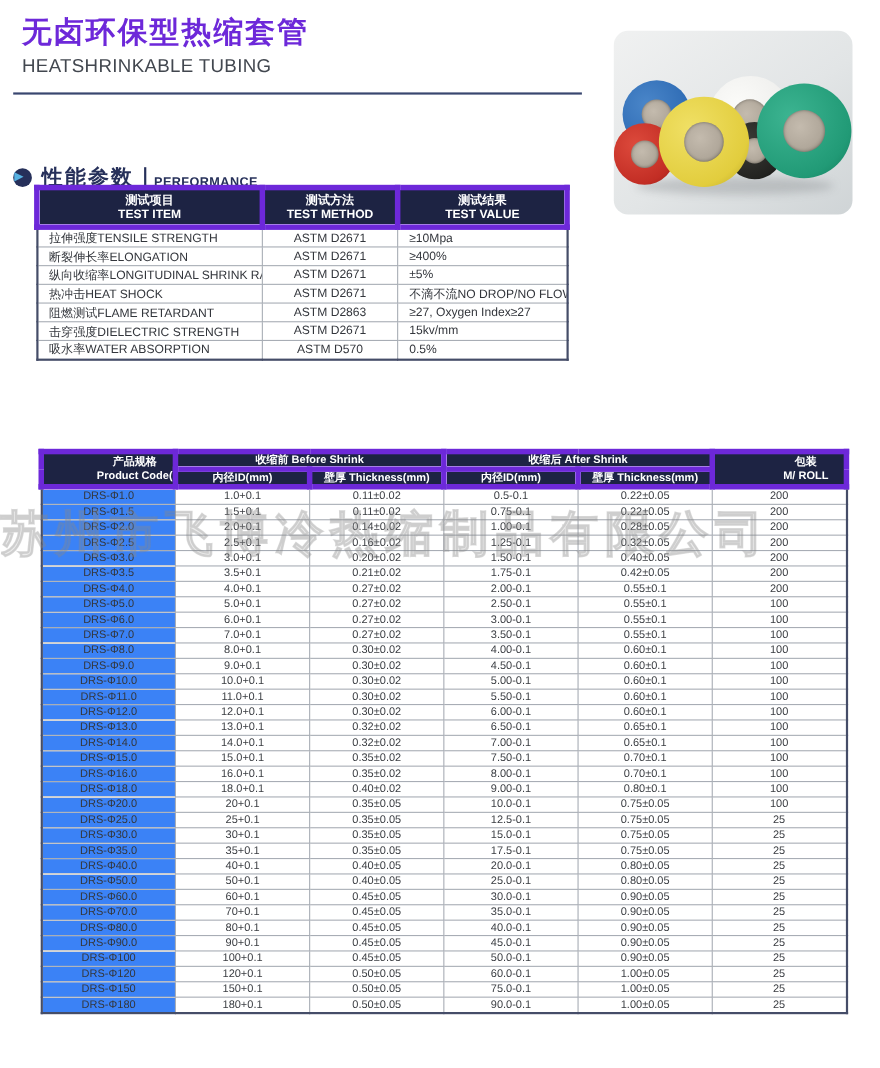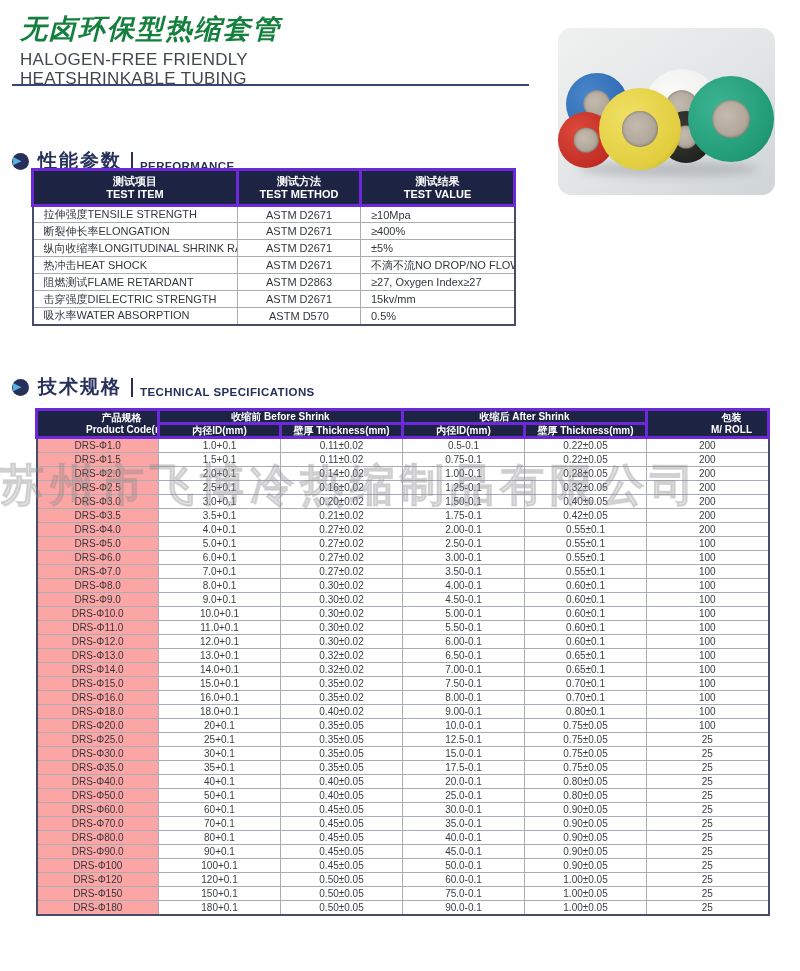--- a/index.html
+++ b/index.html
@@ -3,21 +3,21 @@
 <meta charset="utf-8">
 <style>
   * { margin:0; padding:0; box-sizing:border-box; }
   html,body { background:#ffffff; }
   body { width:800px; height:971px; position:relative; overflow:hidden;
          font-family:"Liberation Sans", sans-serif; }
   .page { position:relative; width:800px; height:971px; background:#fff; }
 
   
   .title-block { position:absolute; top:14px; left:20px; }
-  .title-cn { font-size:27px; font-weight:bold; color:#15803d; letter-spacing:2px; line-height:30px;font-style:italic; }
+  .title-cn { font-size:27px; font-weight:bold; color:#6d28d9; letter-spacing:2px; line-height:30px; }
   .subtitle { margin-top:6px; font-size:17px; font-weight:500; color:#42474f; line-height:19px; letter-spacing:0.3px; }
   .hr-line { position:absolute; top:84px; left:12px; width:517px; height:2px; background:#39466f; }
 
   
   .photo { position:absolute; top:28px; left:558px; width:217px; height:167px;
            border-radius:13px; background:linear-gradient(145deg,#f0f1f1 0%,#e2e5e6 55%,#cfd4d6 100%);
            overflow:hidden; }
   .roll { position:absolute; border-radius:50%; }
   .core { position:absolute; left:50%; top:50%; transform:translate(-50%,-50%);
           width:44%; height:44%; border-radius:50%;
@@ -39,58 +39,57 @@
   .sec-icon { width:17px; height:17px; border-radius:50%; background:#26305a; position:relative; margin-right:9px; flex:0 0 auto; }
   .sec-icon::before { content:"▶"; position:absolute; left:1px; top:50%; transform:translateY(-52%);
                       font-size:11px; color:#57b2e2; line-height:1; }
   .sec-cn { font-size:19px; font-weight:bold; color:#26305a; letter-spacing:2px; }
   .sec-bar { width:2px; height:19px; background:#26305a; margin:0 7px 0 9px; }
   .sec-en { font-size:11.5px; font-weight:bold; color:#26305a; letter-spacing:0.4px; align-self:flex-end; padding-bottom:2px; }
 
   
   table { border-collapse:collapse; table-layout:fixed; }
   th, td { border:1px solid #a8adb5; overflow:hidden; white-space:nowrap; }
-  thead th { background:#1d2343; color:#ffffff; font-weight:bold; border:3px solid #6d28d9; }
+  thead th { background:#1d2343; color:#ffffff; font-weight:bold; border:5px solid #6d28d9; }
   .hdr-cn { display:block; }
   .hdr-en { display:block; }
 
   
   .perf-table { position:absolute; top:168px; left:31px; width:482px; border:2px solid #454d68; }
   .perf-table col:nth-child(1){ width:205px; }
   .perf-table col:nth-child(2){ width:123px; }
   .perf-table col:nth-child(3){ width:154px; }
   .perf-table thead th { height:36px; font-size:11px; line-height:13px; }
   .perf-table td { height:17px; font-size:11px; color:#33363c; }
   .perf-table td:nth-child(1){ text-align:left; padding-left:10px; }
   .perf-table td:nth-child(2){ text-align:center; }
   .perf-table td:nth-child(3){ text-align:left; padding-left:10px; }
 
   
   .spec-table { position:absolute; top:408px; left:35px; width:732px; border:2px solid #454d68; }
   .spec-table col { width:122px; }
   .spec-table thead th { height:14px; font-size:10px; line-height:11px; }
   .spec-table thead th.two-line { line-height:12px;padding-left:48px; }
   .spec-table td { height:13px; font-size:10px; color:#3a3d42; text-align:center; line-height:13px; }
-  .spec-table td.code { background:#fca5a5; color:#34373c;margin-top:40px; }
+  .spec-table td.code { background:#3b82f6; color:#34373c;margin-top:40px; }
 
   
   .watermark { position:absolute; top:456px; left:0; width:692px; text-align:center;
                font-size:44px; font-weight:bold; letter-spacing:6px; white-space:nowrap;
                color:rgba(130,130,130,0.16); -webkit-text-stroke:1px rgba(140,140,140,0.30);
                pointer-events:none; z-index:5; }
 </style>
 </head>
 <body>
 
 <div class="page">
 
   <div class="title-block">
     <div class="title-cn">无卤环保型热缩套管</div>
     <div class="subtitle">
-      <div>HALOGEN-FREE FRIENDLY</div>
       <div>HEATSHRINKABLE TUBING</div>
     </div>
   </div>
   <div class="hr-line"></div>
 
   <div class="photo">
     <div class="photo-shadow"></div>
     <div class="roll roll-blue">
         <div class="core"></div>
       </div>
@@ -173,26 +172,20 @@
           <td>15kv/mm</td>
         </tr>
         <tr>
           <td>吸水率WATER ABSORPTION</td>
           <td>ASTM D570</td>
           <td>0.5%</td>
         </tr>
       </tbody>
   </table>
 
-  <div class="sec-head spec">
-    <span class="sec-icon"></span>
-    <span class="sec-cn">技术规格</span>
-    <span class="sec-bar"></span>
-    <span class="sec-en">TECHNICAL SPECIFICATIONS</span>
-  </div>
 
   <table class="spec-table">
     <colgroup>
         <col>
         <col>
         <col>
         <col>
         <col>
         <col>
       </colgroup>

